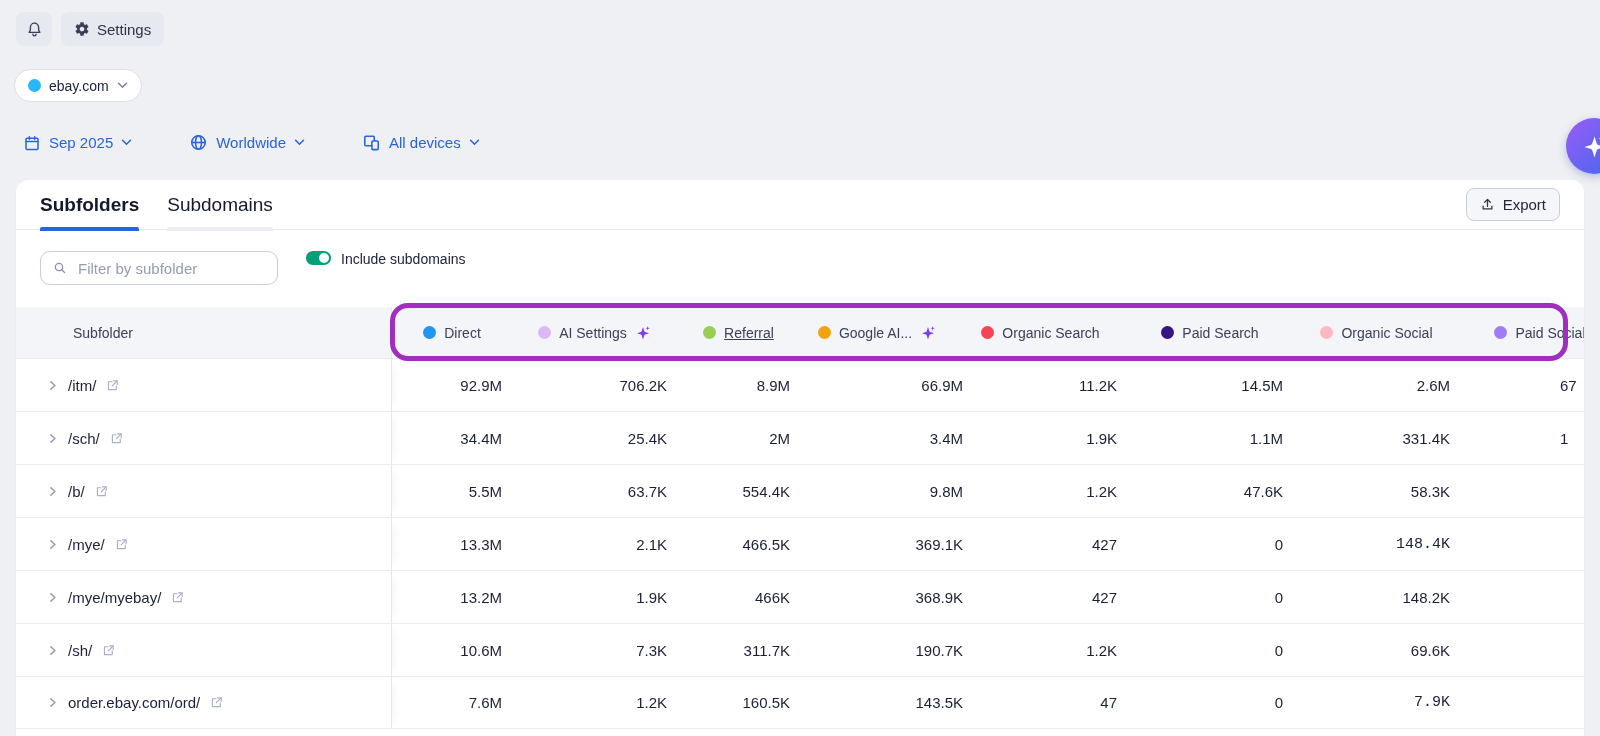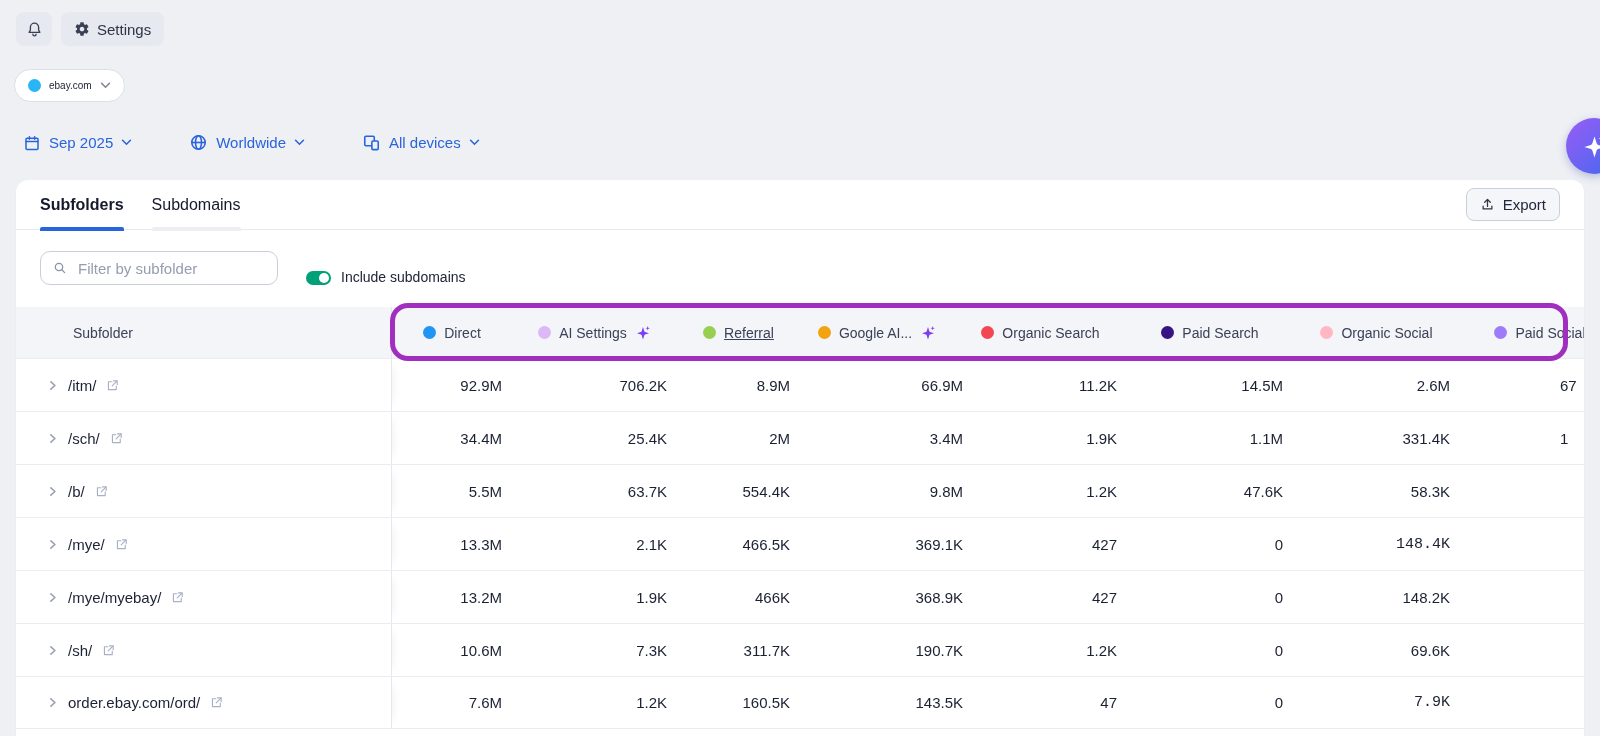--- a/index.html
+++ b/index.html
@@ -19,49 +19,49 @@
     display:flex; align-items:center; justify-content:center; cursor:pointer; font-family:inherit;
   }
   .icon-btn { width:36px; }
   .settings-btn { padding:0 13px; gap:7px; font-size:15px; }
   
   .domain-pill {
     display:inline-flex; align-items:center; gap:8px; margin:23px 0 0 14px;
     height:33px; padding:0 13px; background:#fff; border:1px solid #dcdfe8; border-radius:17px; cursor:pointer;
   }
   .domain-dot { width:13px; height:13px; border-radius:50%; background:#29b6f6; }
-  .domain-name { font-size:10px; color:#20253a; }
+  .domain-name { font-size:14px; color:#20253a; }
   .chev { color:#7d8498; display:flex; }
   
   .filters { display:flex; gap:45px; margin:30px 0 0 17px; }
   .filter-link { display:flex; align-items:center; gap:8px; color:#2a63dc; font-size:15px; background:none; border:none; cursor:pointer; font-family:inherit; }
   .filter-link .chev { color:#2a63dc; }
   
   .ai-fab {
     position:absolute; left:1566px; top:118px; width:56px; height:56px; border-radius:50%;
     display:flex; align-items:center; justify-content:center; z-index:20; cursor:pointer;
     background:linear-gradient(135deg,#9a5cf5,#4169f0); box-shadow:0 3px 8px rgba(60,70,160,.3);
   }
   
   .card {
     position:absolute; left:16px; top:180px; width:1568px; height:600px;
     background:#fff; border-radius:12px; box-shadow:0 1px 2px rgba(25,30,50,.06);
   }
   .tabs-row { display:flex; justify-content:space-between; align-items:center; height:50px; padding:0 24px; border-bottom:1px solid #e8eaf0; }
   .tabs { display:flex; gap:28px; height:50px; }
-  .tab { display:flex; align-items:center; position:relative; font-size:16px; color:#15192b; cursor:pointer; }
+  .tab { display:flex; align-items:center; position:relative; font-size:19px; color:#15192b; cursor:pointer; }
   .tab::after { content:""; position:absolute; left:0; right:0; bottom:-1px; height:4px; border-radius:2px 2px 0 0; background:#eceef4; }
   .tab.active { font-weight:700; }
   .tab.active::after { background:#2765dd; }
   .export-btn {
     height:33px; padding:0 13px; display:flex; align-items:center; gap:8px; cursor:pointer;
     background:#f5f6f9; border:1px solid #c9cedb; border-radius:8px; font-size:15px; color:#23283c; font-family:inherit;
   }
   
-  .filter-bar { display:flex; align-items:flex-end; padding:21px 24px 22px; }
+  .filter-bar { display:flex; align-items:flex-start; padding:21px 24px 22px; }
   .search-box { width:238px; height:34px; border:1px solid #c9cedb; border-radius:10px; background:#fff; display:flex; align-items:center; gap:8px; padding:0 11px; }
   .search-box input { border:none; outline:none; width:100%; font-size:15px; color:#20253a; font-family:inherit; background:transparent; }
   .search-box input::placeholder { color:#969db1; }
   .toggle { margin-left:28px; width:25px; height:14px; border-radius:8px; background:#00a178; position:relative; flex:none; cursor:pointer; }
   .toggle .knob { position:absolute; right:2px; top:2px; width:10px; height:10px; border-radius:50%; background:#fff; }
   .toggle-label { margin-left:10px; font-size:14px; color:#20253a; }
   
   .table-area { position:relative; }
   .scroll-clip { overflow:hidden; width:1568px; }
   .thead { display:flex; height:51px; background:#f4f5f9; width:1604px; align-items:center; }

